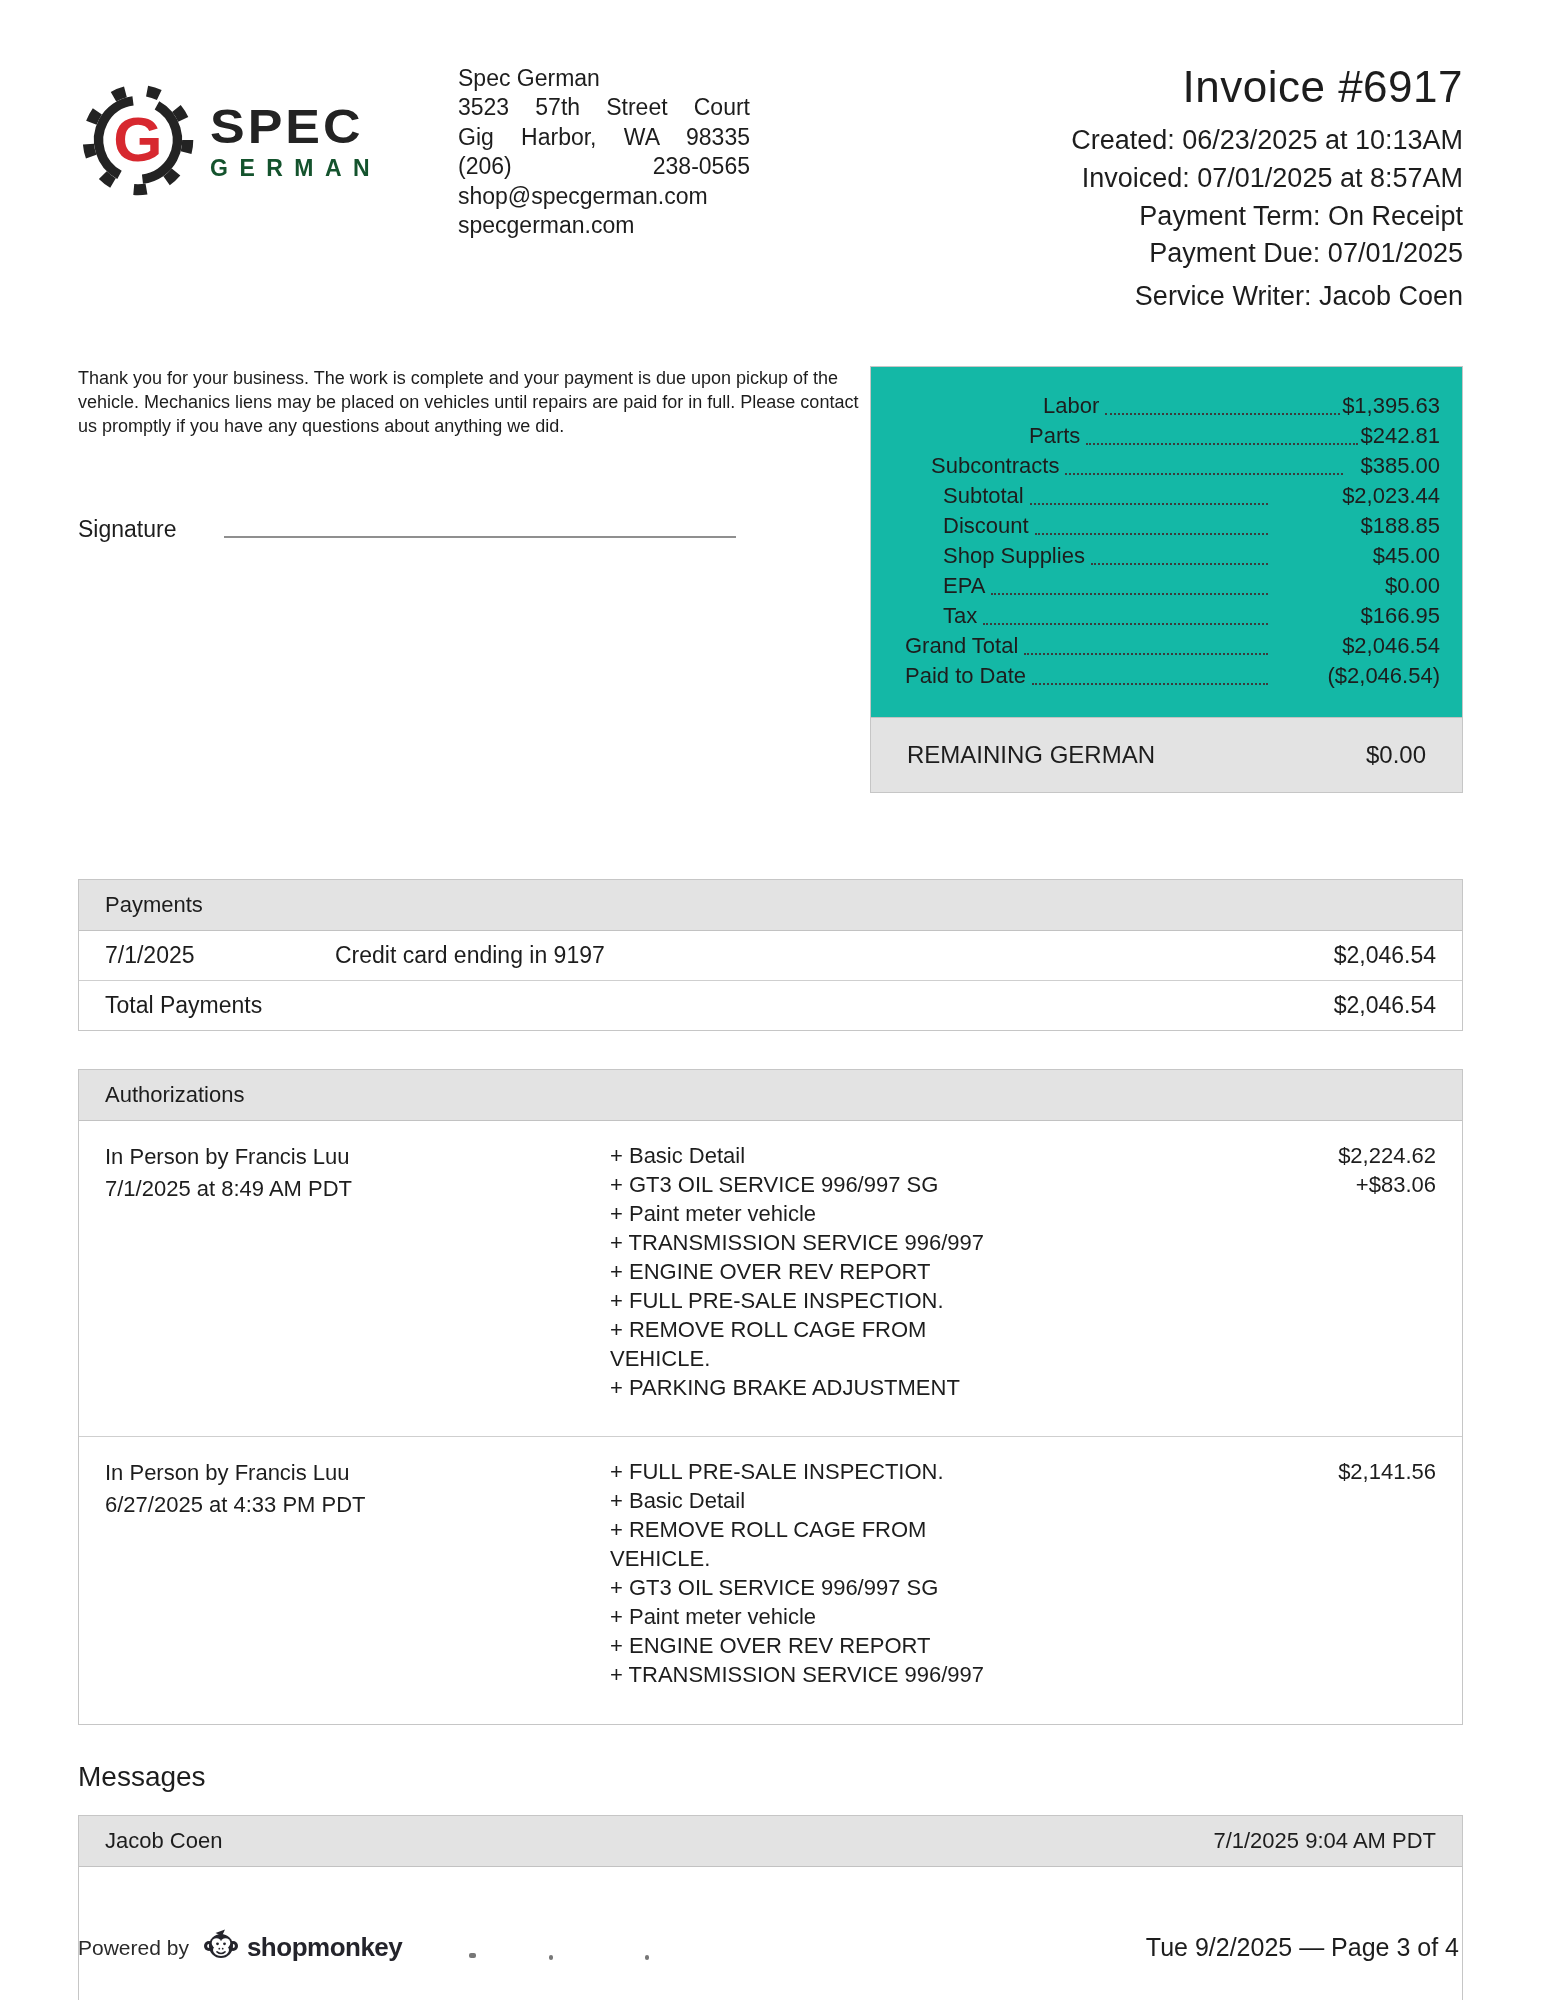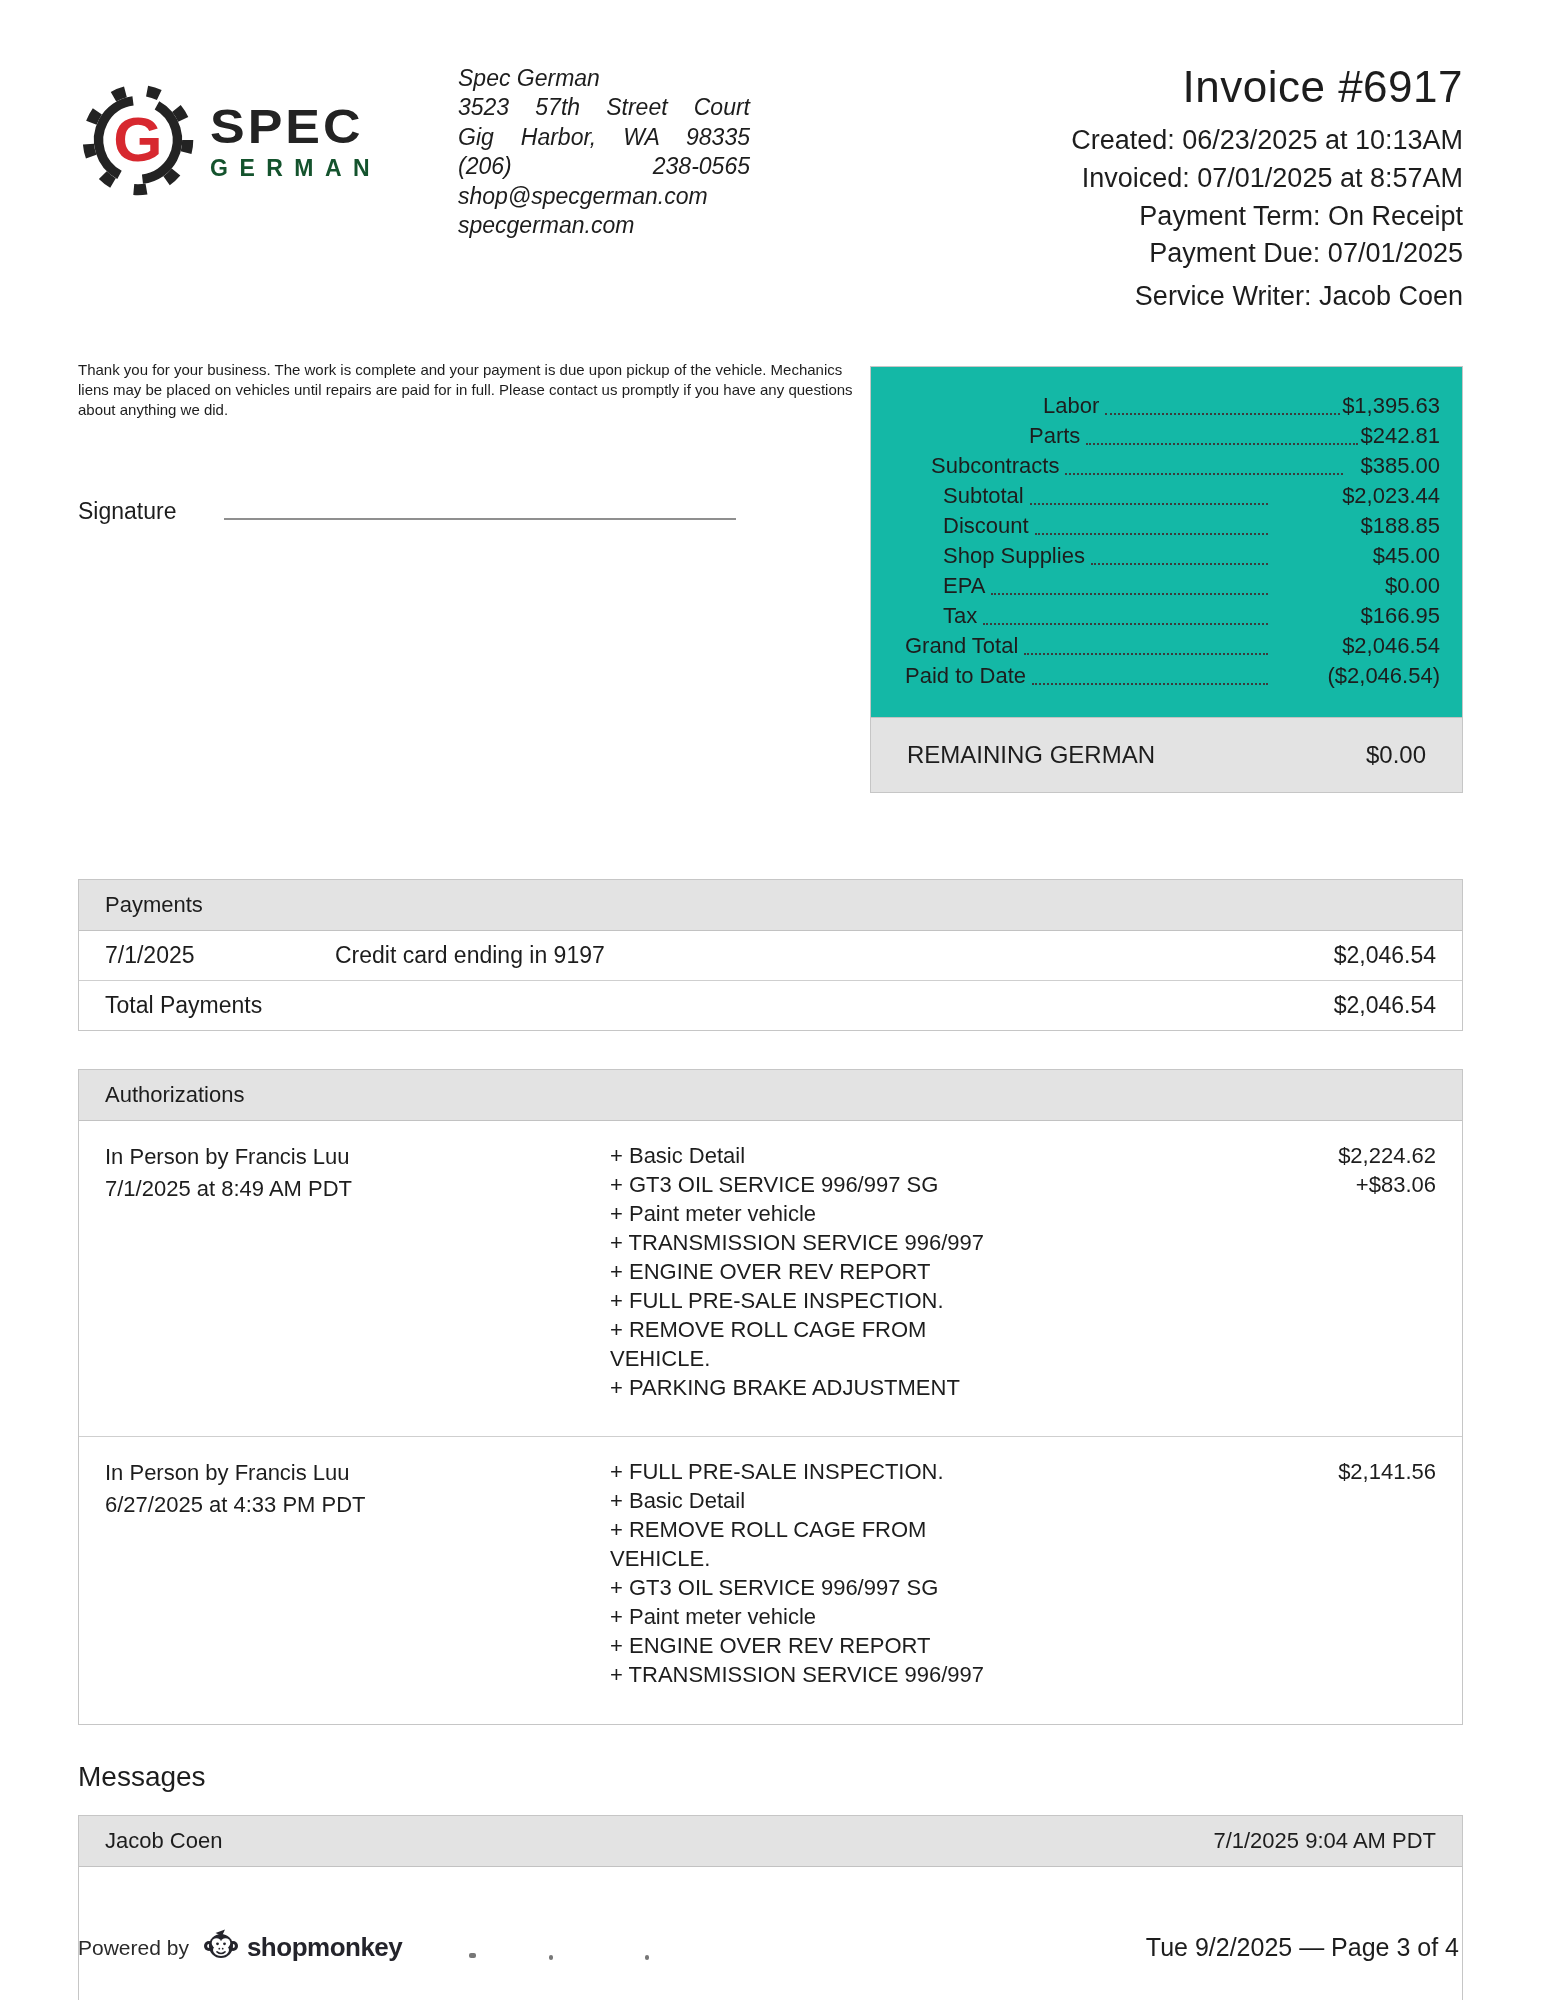--- a/index.html
+++ b/index.html
@@ -10,31 +10,31 @@
     color:#1d1d1d; overflow:hidden;
   }
   .page { padding:62px 82px 0 78px; }
 
   
   .hdr { display:flex; align-items:flex-start; }
   .logo-block { display:flex; align-items:center; width:330px; margin-top:18px; }
   .wordmark { margin-left:12px; }
   .wm-top { font-size:52px; font-weight:800; letter-spacing:3px; line-height:0.95; transform:scaleY(0.92); color:#232323;}
   .wm-bottom { font-size:23px; font-weight:700; letter-spacing:11.5px; color:#14532d; margin-top:4px;}
-  .company { width:292px; margin-left:50px; font-size:23px; line-height:1.28; margin-top:2px;font-style:italic; }
+  .company { width:292px; margin-left:50px; font-size:23px; line-height:1.28; margin-top:2px; }
   .company .just { text-align:justify; text-align-last:justify; }
   .inv-block { margin-left:auto; text-align:right; }
   .inv-title { font-size:44px; font-weight:400; letter-spacing:0.5px; margin-bottom:10px; }
   .inv-meta { font-size:27px; line-height:1.4; }
   .inv-meta .sw { margin-top:5px; }
 
   
   .main-row { display:flex; margin-top:44px; }
   .note-col { width:800px; }
-  .note { font-size:15px; line-height:1.34; width:792px; }
+  .note { font-size:18px; line-height:1.34; width:792px;margin-top:6px; }
   .sig-row { display:flex; align-items:flex-end; margin-top:78px; }
   .sig-label { font-size:23px; }
   .sig-line { flex:1; max-width:512px; border-bottom:2px solid #8f8f8f; margin:0 0 5px 48px; }
 
   .totals-box { margin-left:auto; width:613px; border:1px solid #c6c6c6; background:#14b8a6; margin-top:6px; }
   .totals-inner { padding:24px 22px 26px 22px; }
   .t-row { display:flex; align-items:flex-end; font-size:22px; line-height:30px; white-space:nowrap; }
   .t-leader { flex:1; border-bottom:2.5px dotted #3c3c3c; margin:0 2px 6px 6px; }
   .t-amt { text-align:right; }
   .amt-m { min-width:95px; }

